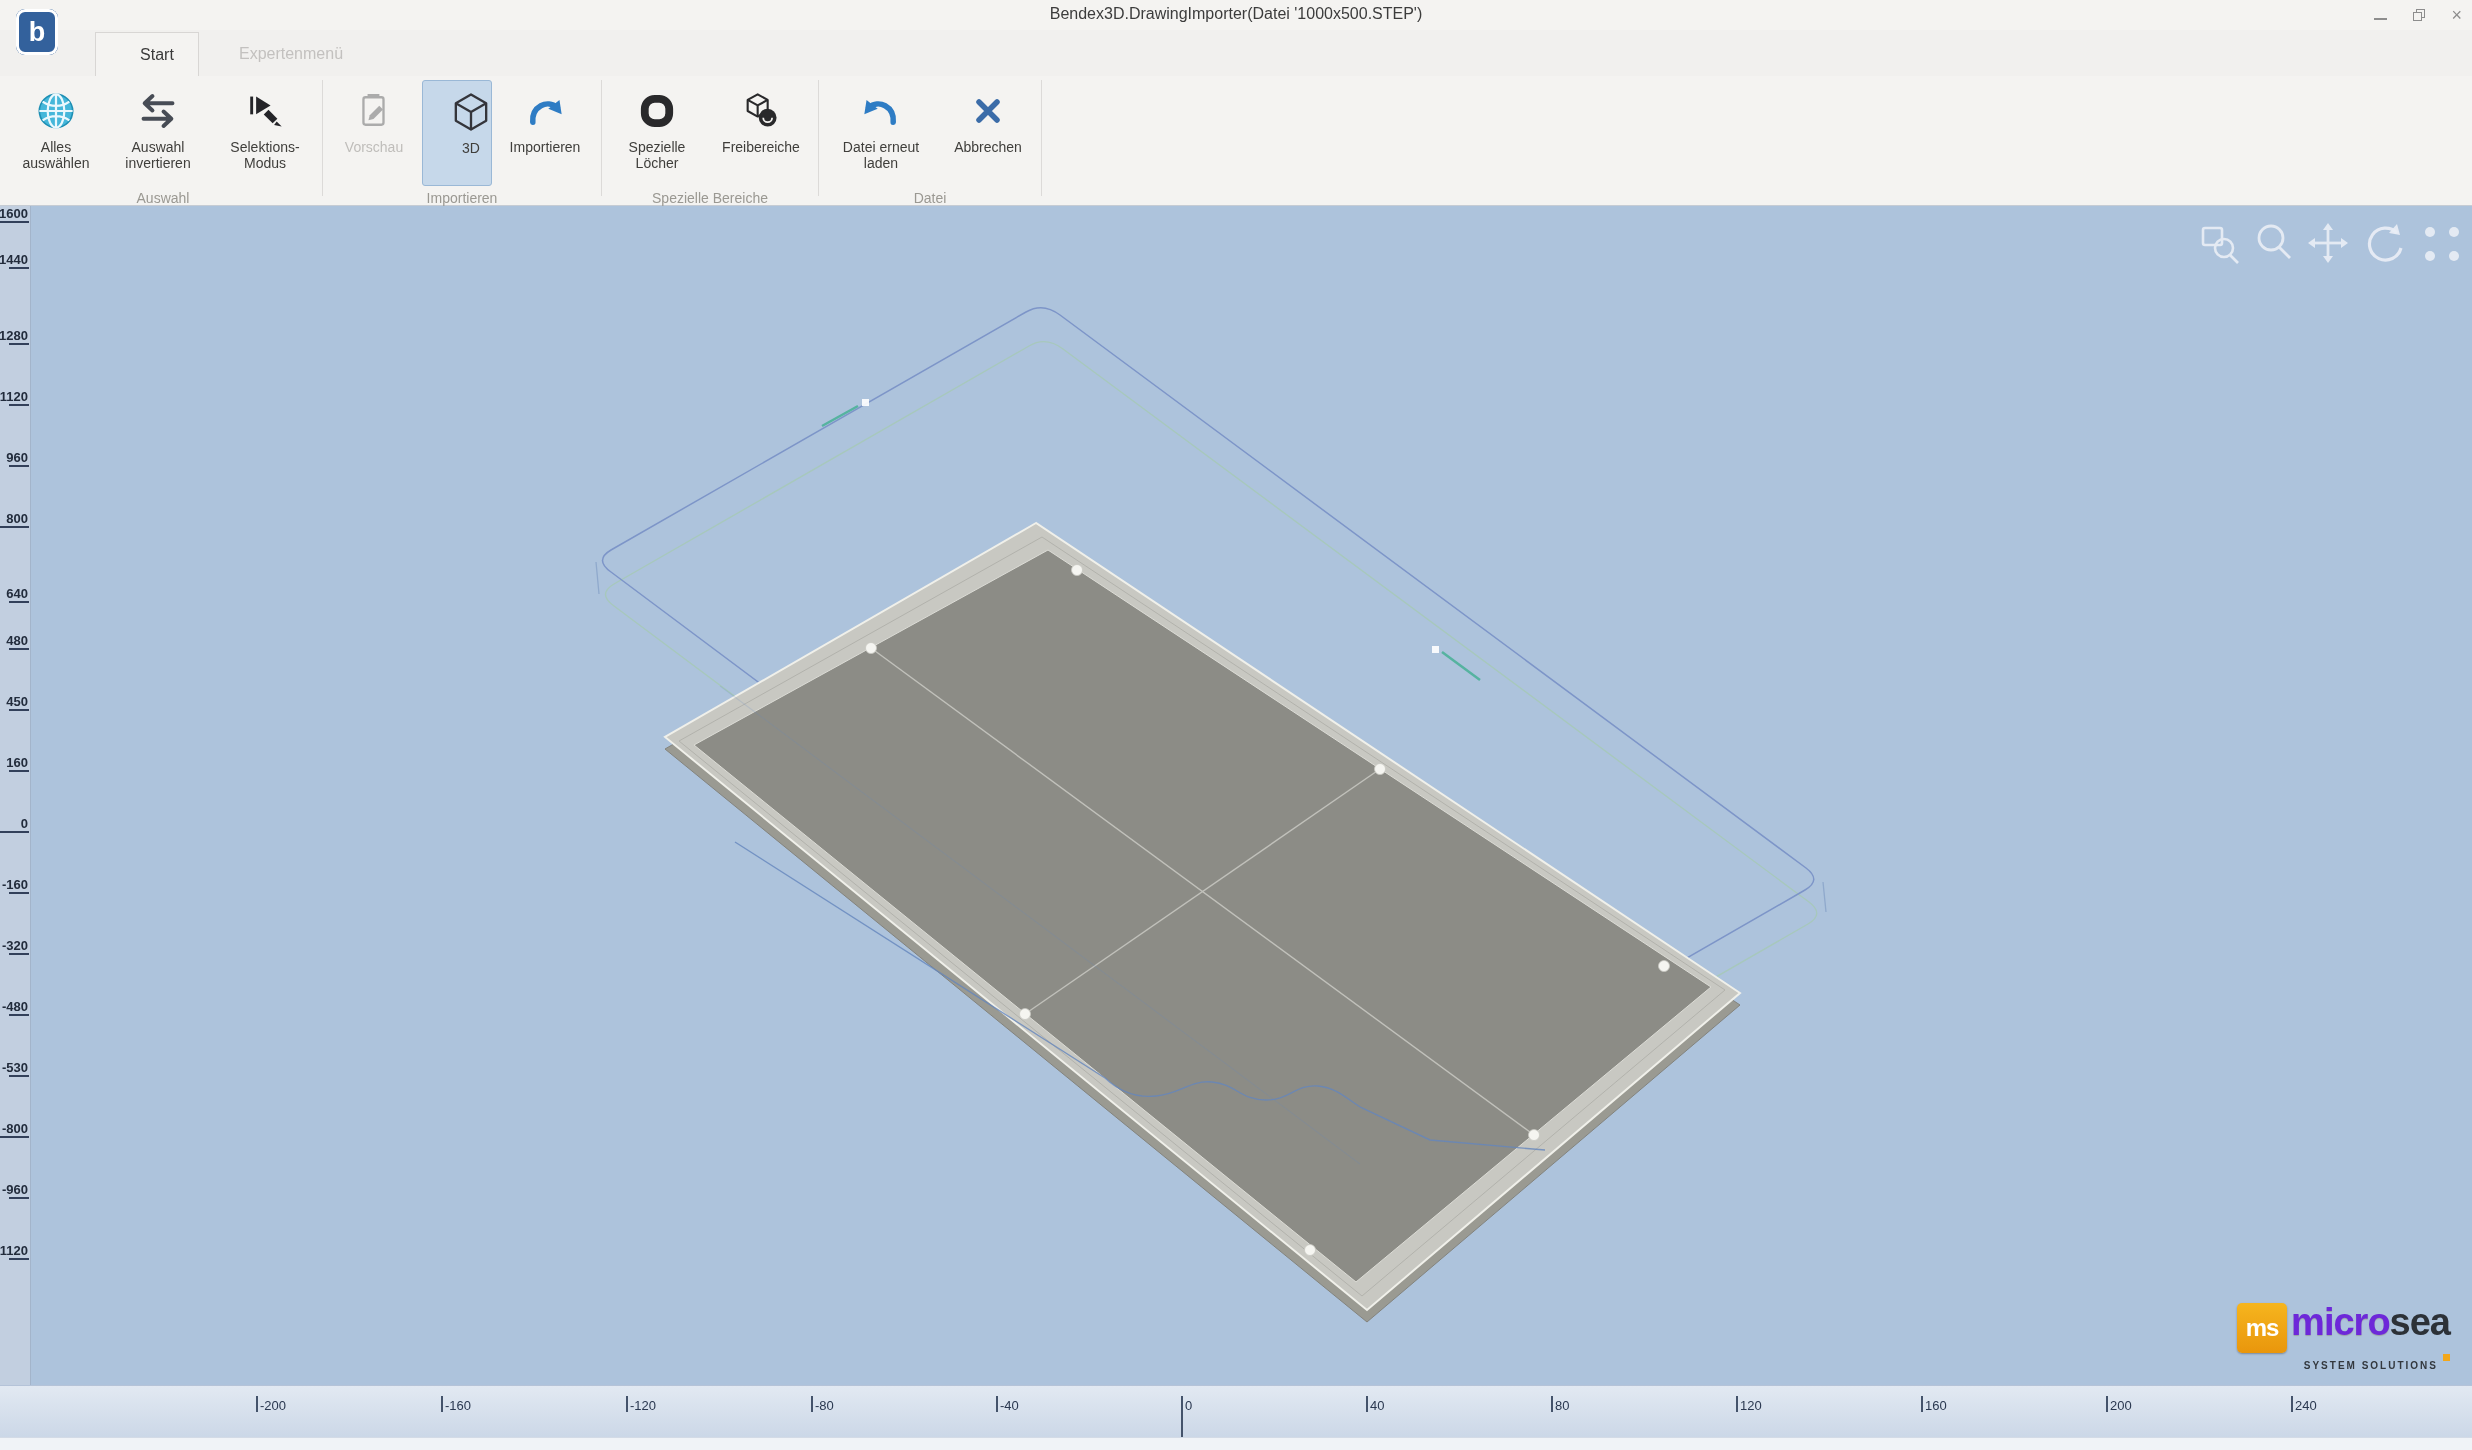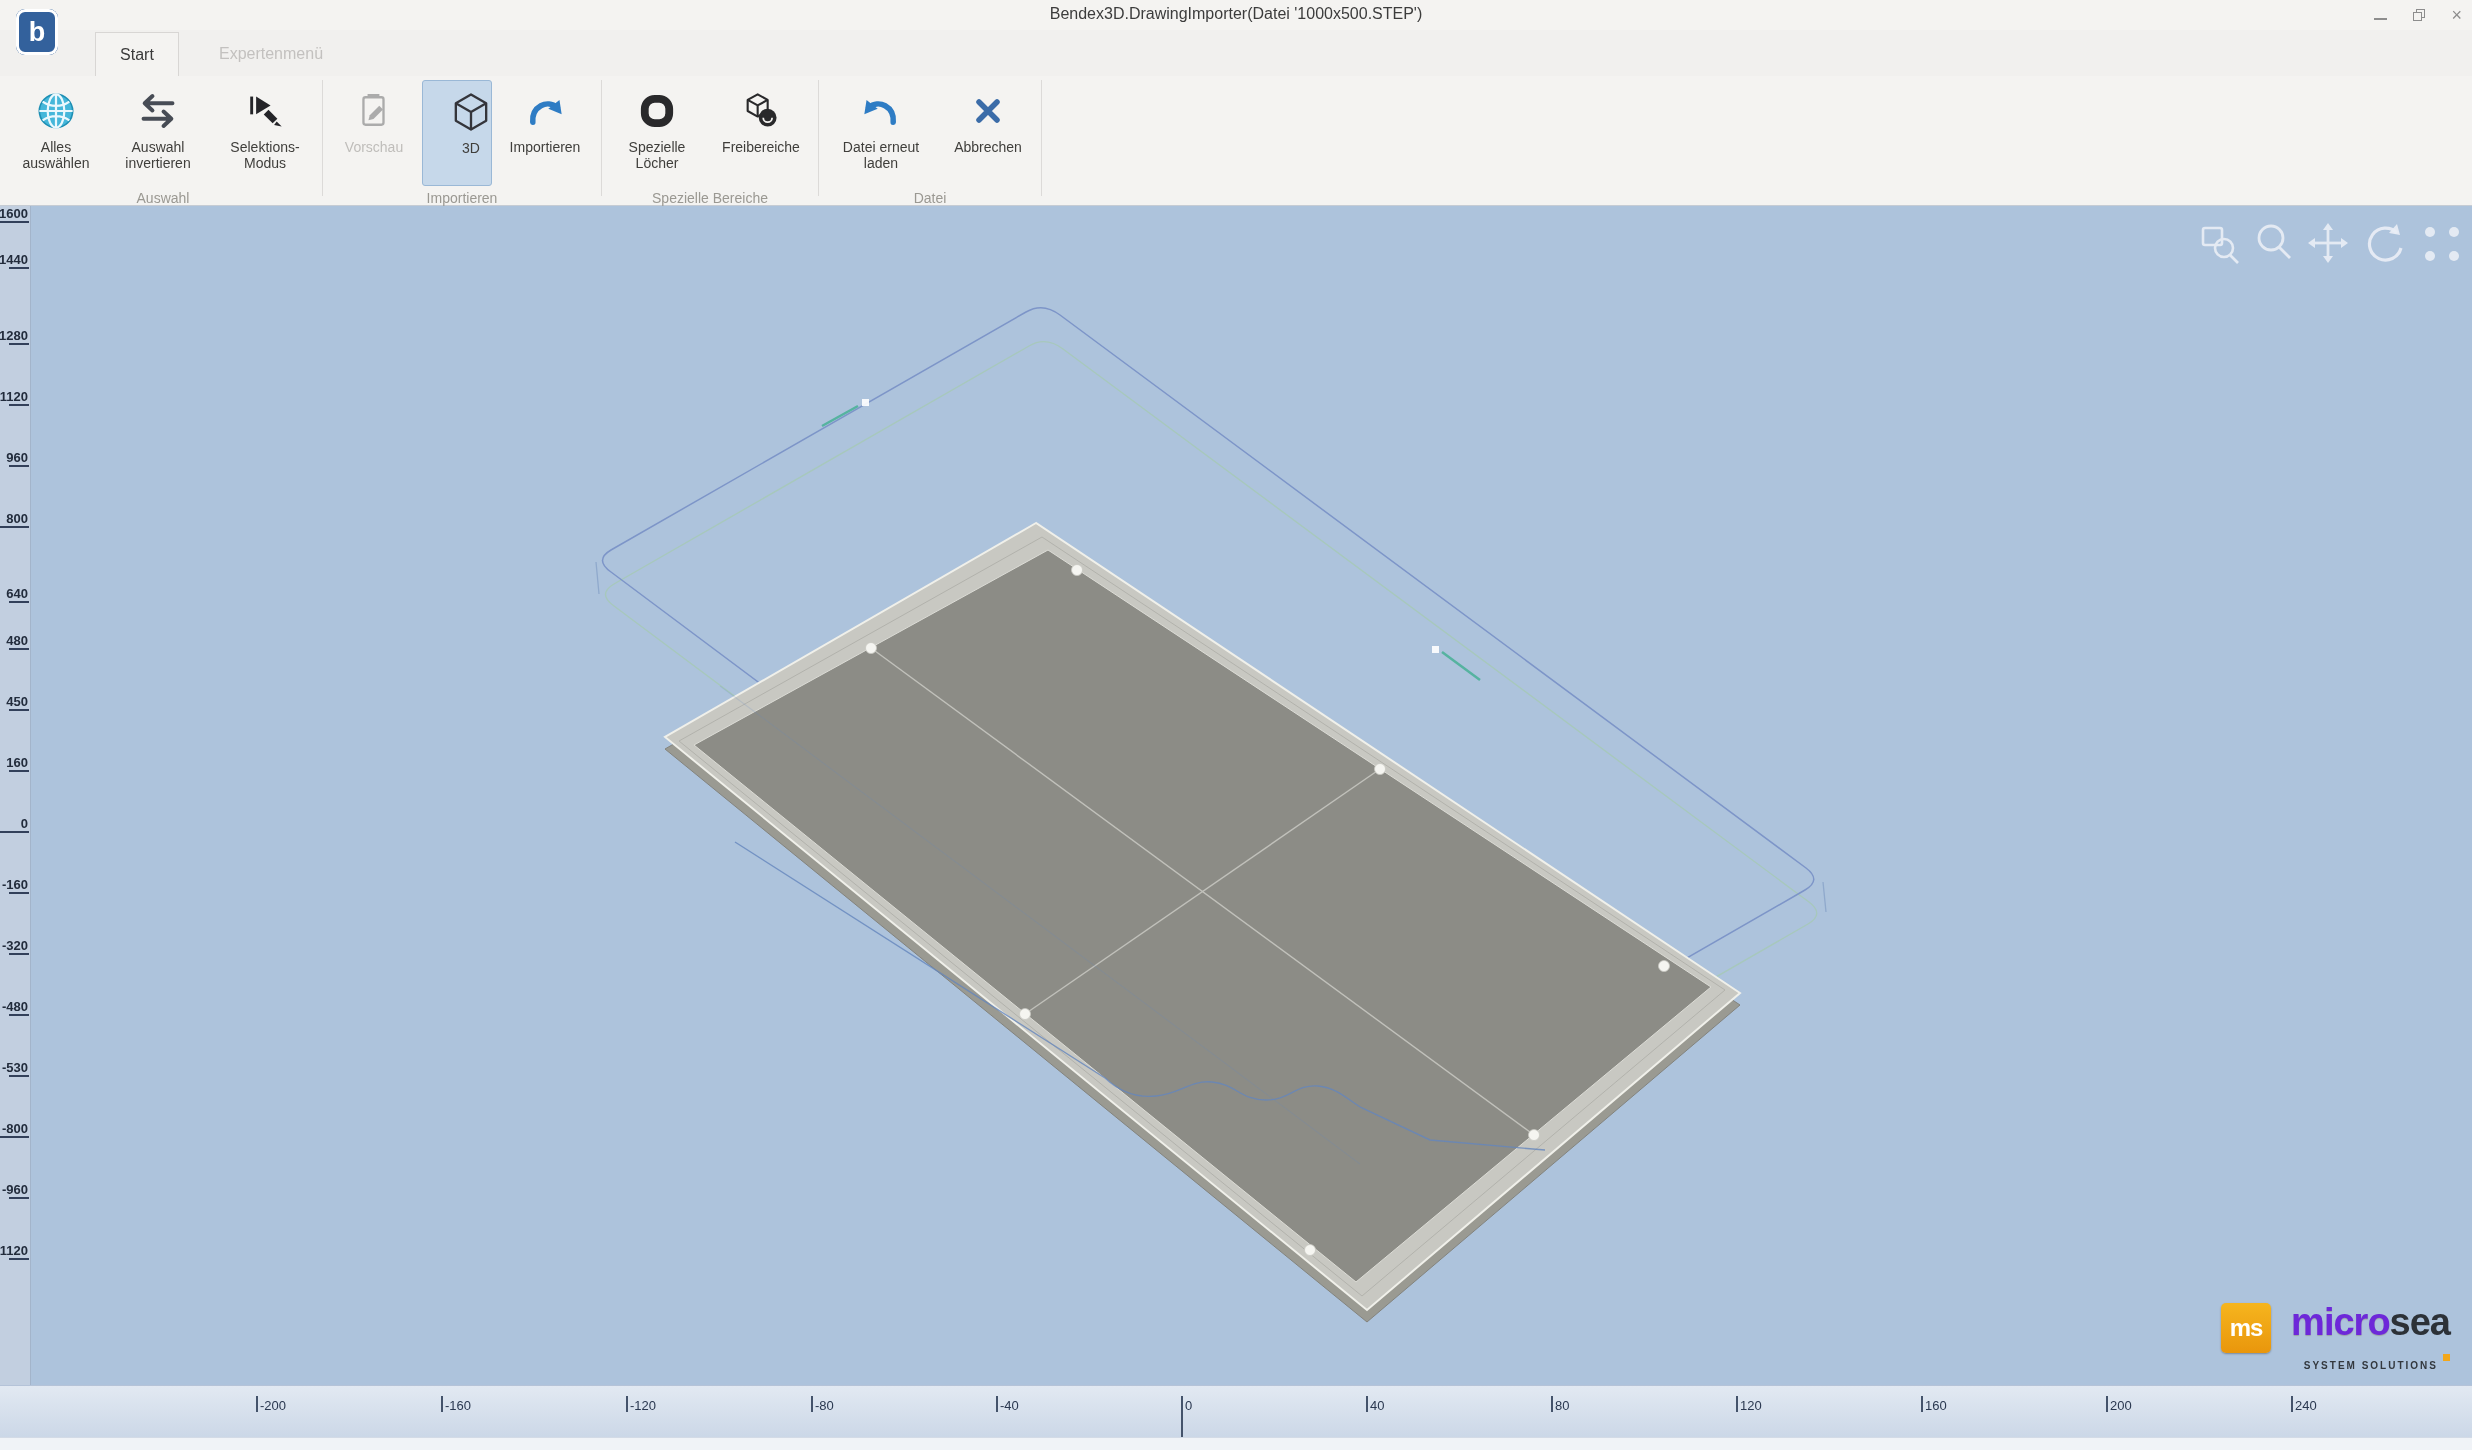--- a/index.html
+++ b/index.html
@@ -18,21 +18,21 @@
   .win-close{font-size:18px;color:#8d8d8d;line-height:18px;}
   .applogo{position:absolute;left:16px;top:9px;width:42px;height:46px;background:#33619c;
            border-radius:9px;display:flex;align-items:center;justify-content:center;z-index:5;
            box-shadow:inset 0 0 0 3px #fff, inset 0 0 0 5px #33619c;}
   .applogo span{color:#fff;font-size:27px;font-weight:bold;}
   .helpbtn{position:absolute;right:12px;top:46px;width:21px;height:21px;border-radius:50%;
            background:#585858;color:#fff;font-size:13px;font-weight:bold;text-align:center;line-height:21px;}
 
   
   .tabrow{position:absolute;left:0;top:30px;width:2472px;height:46px;background:#f1f0ee;}
-  .tab{position:absolute;top:2px;height:44px;line-height:44px;text-align:center;font-size:16px;}
+  .tab{position:absolute;top:2px;height:44px;line-height:44px;text-align:center;font-size:16px;padding-left:20px;}
   .tab.active{left:95px;width:82px;background:#f4f3f1;border:1px solid #d8d6d4;border-bottom:none;color:#3a3a3a;}
   .tab.inactive{left:190px;width:162px;color:#c3c1bf;}
 
   
   .ribbon{position:absolute;left:0;top:76px;width:2472px;height:130px;background:#f4f3f1;
           border-bottom:1px solid #c6ccd4;display:flex;align-items:flex-start;padding-left:4px;box-sizing:border-box;}
   .rgroup{position:relative;display:flex;align-items:flex-start;padding:2px 4px 22px 4px;}
   .glabel{position:absolute;bottom:4px;left:0;right:0;text-align:center;font-size:14px;color:#9a9892;}
   .rdiv{width:1px;height:116px;background:#dcdad8;margin-top:4px;}
   .rbtn{height:106px;margin:2px 1px;border-radius:3px;display:flex;flex-direction:column;align-items:center;
@@ -58,21 +58,21 @@
   
   .hruler{position:absolute;left:0;top:1385px;width:2472px;height:52px;
           background:linear-gradient(#e2e9f2,#cbd7e7);border-top:1px solid #b5c3d8;}
   .htick{position:absolute;top:10px;}
   .htick i{position:absolute;left:0;top:0;width:1.5px;height:16px;background:#44536b;}
   .htick.origin i{height:64px;}
   .htick span{position:absolute;left:4px;top:2px;font-size:13px;color:#2a3850;white-space:nowrap;}
   .footer{position:absolute;left:0;top:1437px;width:2472px;height:13px;background:#f0f3f7;border-top:1px solid #d3dbe6;}
 
   
-  .brand{position:absolute;right:22px;bottom:14px;display:flex;align-items:flex-start;gap:20px;}
+  .brand{position:absolute;right:22px;bottom:14px;display:flex;align-items:flex-start;gap:4px;}
   .brandtile{width:50px;height:50px;border-radius:5px;background:linear-gradient(#f6b51e,#e9960c);
              display:flex;align-items:center;justify-content:center;box-shadow:0 1px 2px rgba(0,0,0,.3);}
   .brandtile span{color:#fff;font-weight:bold;font-size:24px;letter-spacing:-1px;}
   .brandtext{line-height:1;}
   .brandname{font-size:38px;font-weight:bold;letter-spacing:-1px;}
   .brandname .lt{color:#6d28d9;text-shadow:0 1px 1px #9aa0a6;}
   .brandname .dk{color:#2c3137;}
   .brandtag{display:flex;justify-content:flex-end;align-items:center;gap:5px;margin-top:3px;}
   .brandtag span{font-size:10px;letter-spacing:2px;color:#33383e;font-weight:bold;margin-top:17px;}
   .brandtag b{width:7px;height:7px;background:#f2a71b;display:block;}

